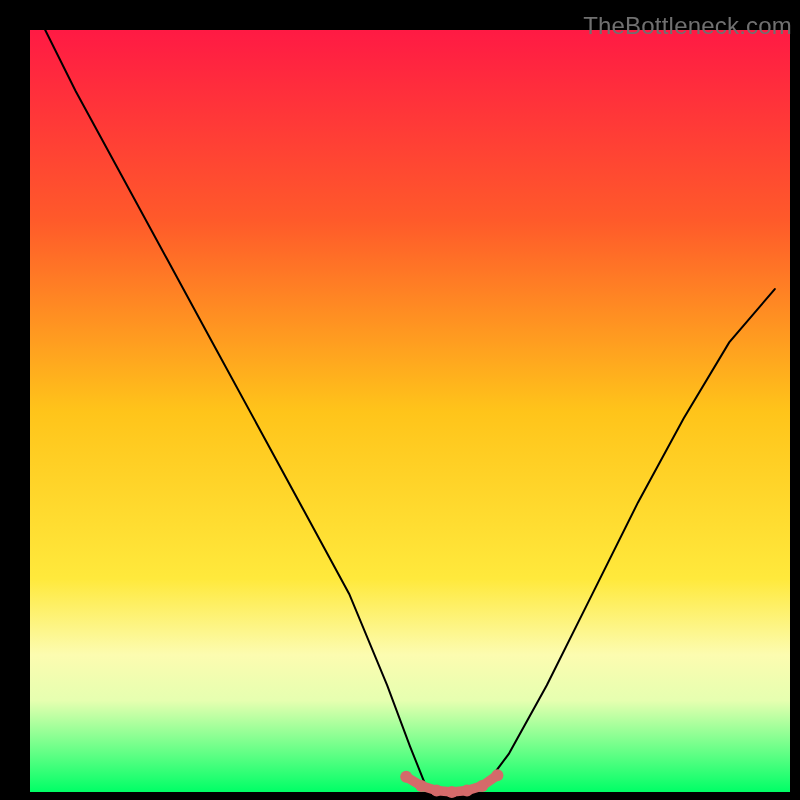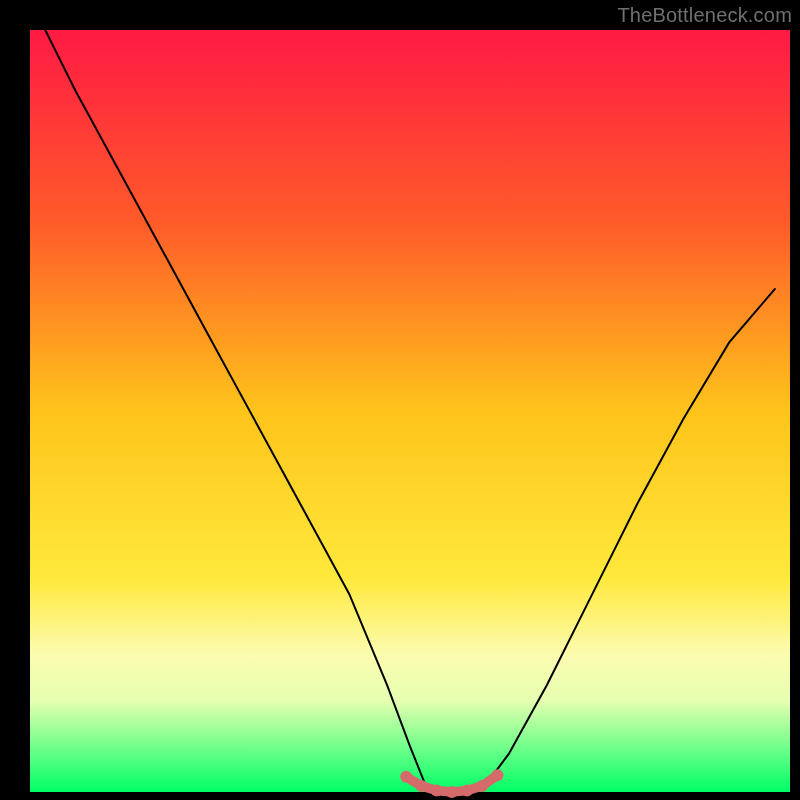--- a/index.html
+++ b/index.html
@@ -14,24 +14,24 @@
   .frame {
     position: absolute;
     top: 0;
     left: 0;
     width: 800px;
     height: 800px;
     background: #000;
   }
   .watermark {
     position: absolute;
-    top: 4px;
+    top: 12px;
     right: 8px;
     color: #707070;
-    font-size: 20px;
+    font-size: 24px;
     letter-spacing: 0.2px;
     z-index: 5;
   }
   svg {
     position: absolute;
     top: 0;
     left: 0;
   }
 </style>
 </head>

